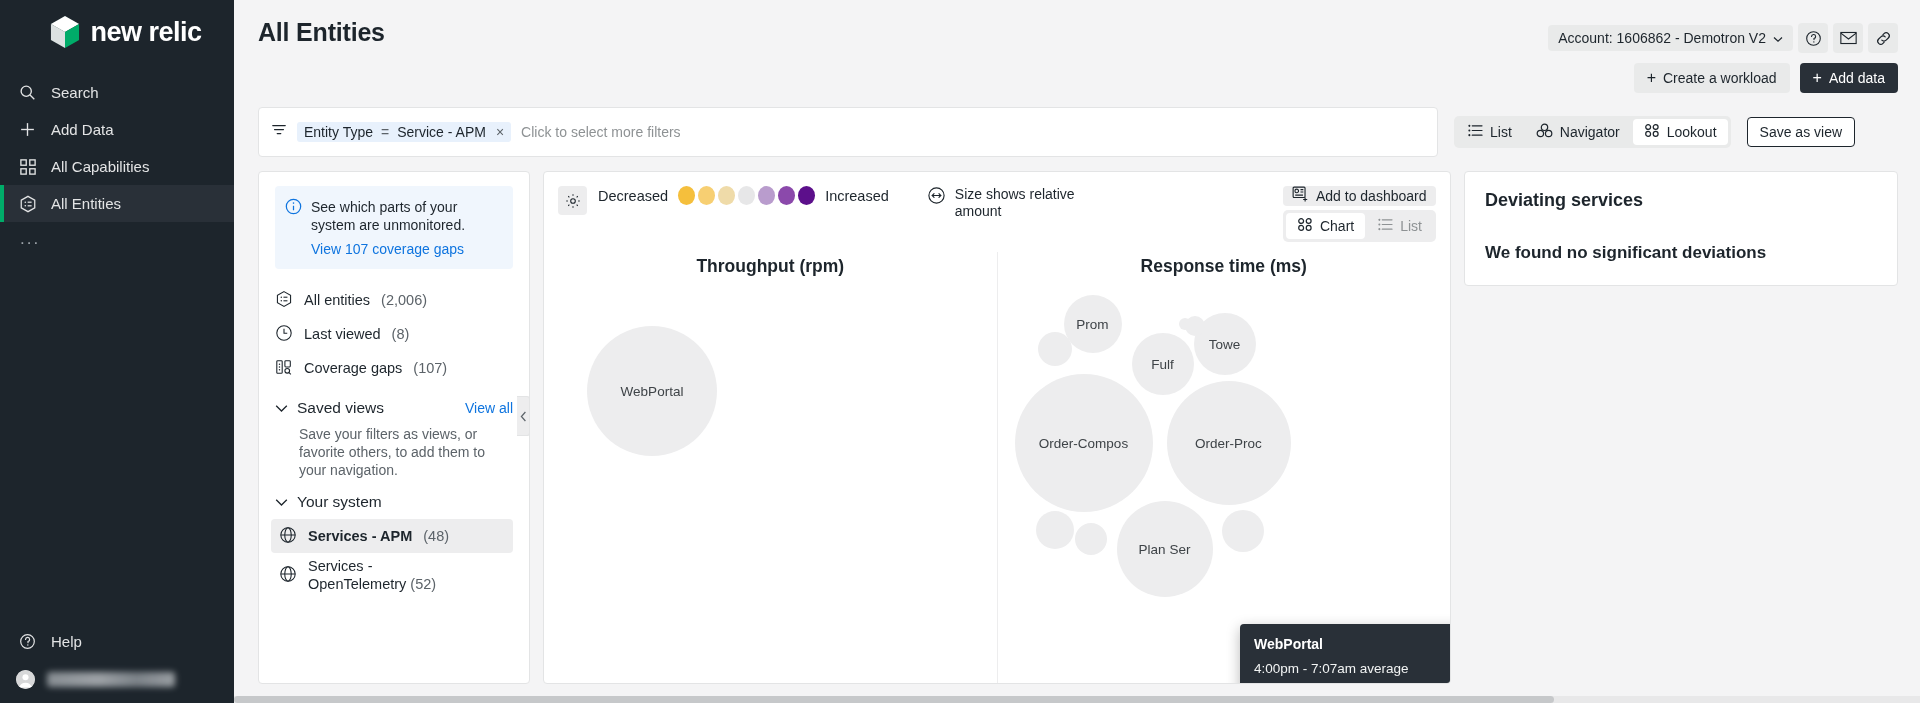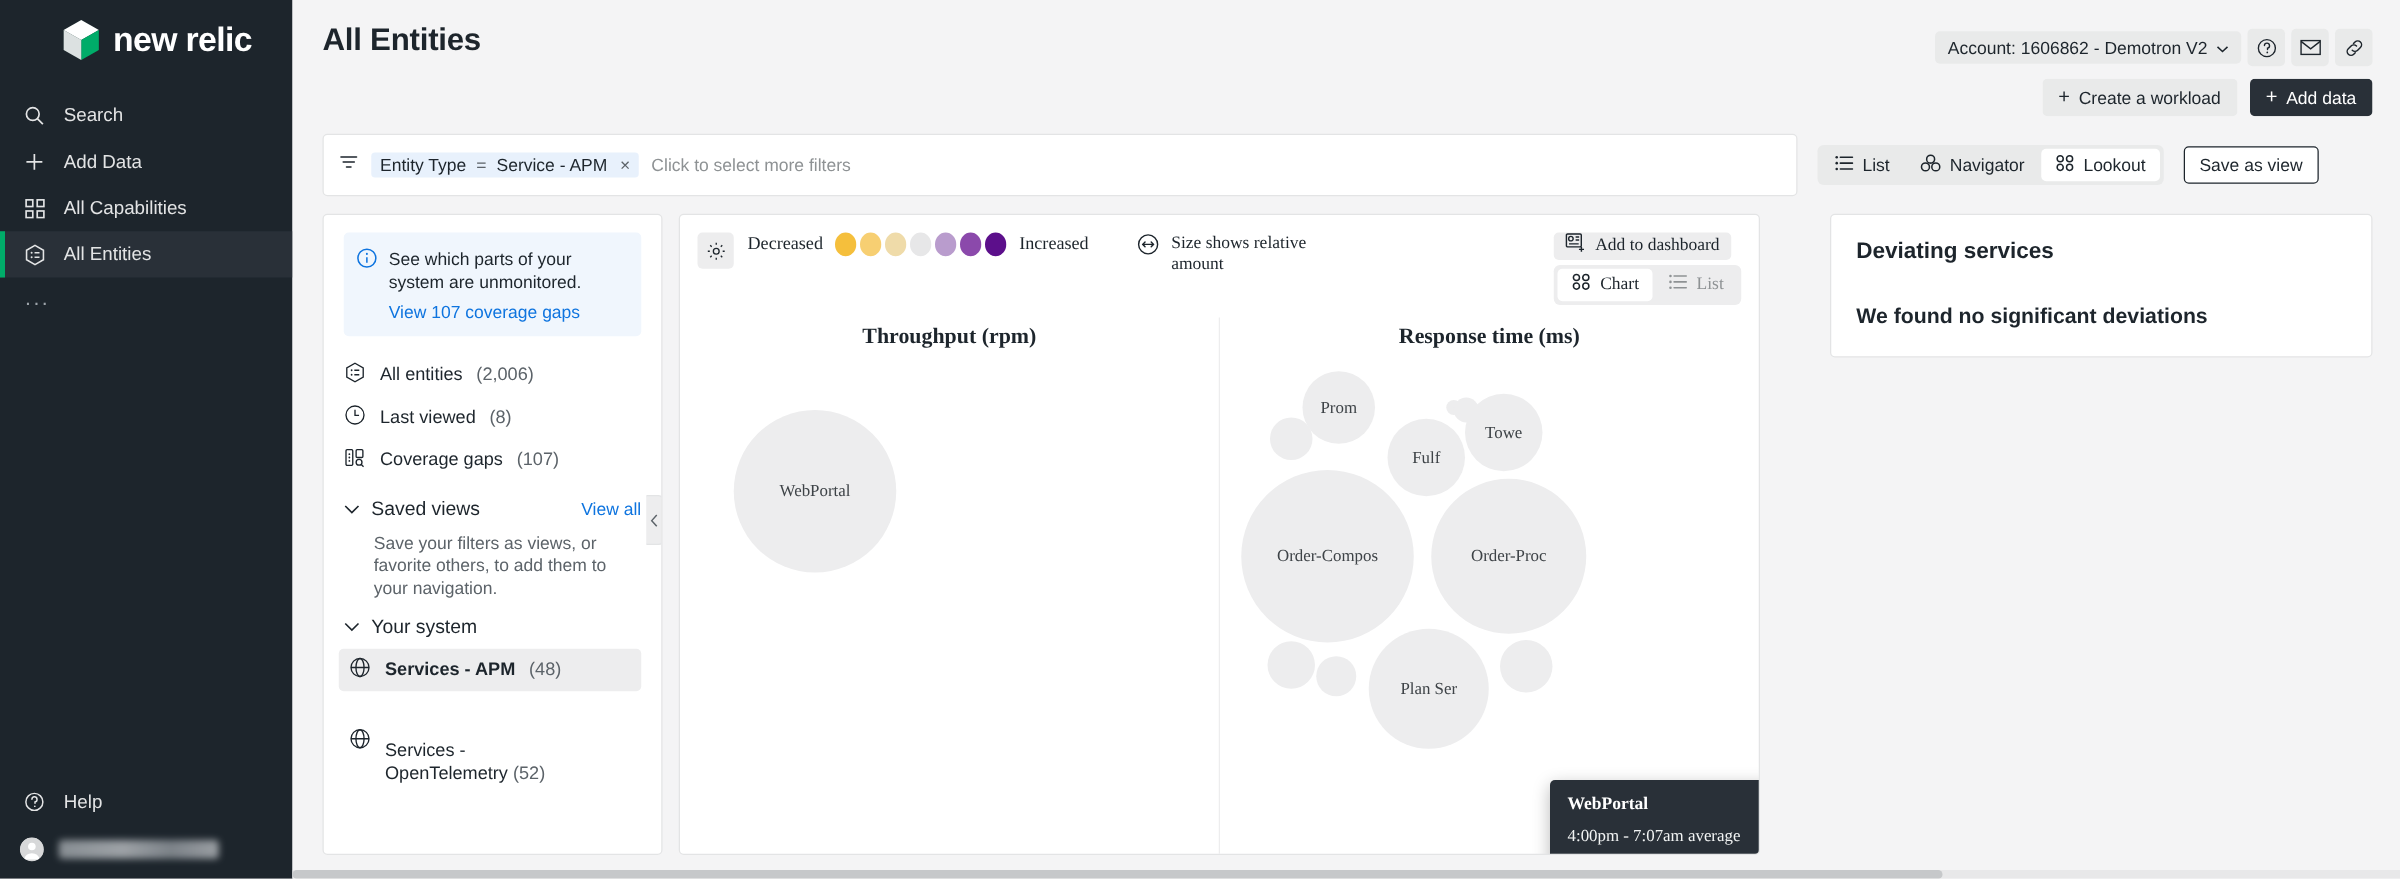--- a/index.html
+++ b/index.html
@@ -100,42 +100,42 @@
   .leftpanel {
     width:272px; min-width:272px; background:#fff; border:1px solid #e3e4e5; border-radius:4px;
     padding:14px 16px 0 16px; height:513px; overflow:hidden; position:relative;
   }
   .infobox { background:#f0f6fd; border-radius:4px; padding:12px 12px 12px 10px; display:flex; gap:9px; }
   .infobox .txt { font-size:14px; line-height:18px; color:#1d252c; }
   .infobox a { display:block; margin-top:7px; color:#0e74df; font-size:14px; text-decoration:none; cursor:pointer; }
   .llist { margin-top:14px; }
   .lrow { display:flex; align-items:center; gap:11px; height:34px; font-size:14.5px; cursor:pointer; }
   .lrow .cnt { color:#5c6369; }
-  .sect-head { display:flex; align-items:flex-start; justify-content:space-between; margin-top:14px; }
+  .sect-head { display:flex; align-items:center; justify-content:space-between; margin-top:14px; }
   .sect-title { display:flex; align-items:center; gap:9px; font-size:15.5px; font-weight:400; cursor:pointer; }
   .viewall { color:#0e74df; font-size:14px; cursor:pointer; }
   .sect-body { font-size:14px; line-height:18px; color:#5c6369; margin:8px 0 0 24px; }
   .syslist { margin-top:8px; }
   .sysrow {
     display:flex; align-items:center; gap:11px; min-height:34px; font-size:14.5px;
     border-radius:4px; padding:4px 8px; margin-left:-4px; cursor:pointer;
   }
   .sysrow.active { background:#ededee; font-weight:600; }
   .sysrow .cnt { color:#5c6369; font-weight:400; }
   .collapse-handle {
     position:absolute; right:-1px; top:224px; width:13px; height:40px;
     background:#ededee; border:1px solid #e3e4e5; border-left:none;
     border-radius:0 3px 3px 0; display:flex; align-items:center; justify-content:center;
     color:#5c6369; font-size:11px; cursor:pointer;
   }
 
   
   .centerpanel {
     flex:1; background:#fff; border:1px solid #e3e4e5; border-radius:4px; height:513px;
-    position:relative; overflow:hidden;font-family:Liberation Serif, serif;
+    position:relative; overflow:hidden;
   }
   .ctoolbar { display:flex; align-items:flex-start; padding:14px 14px 0 14px; gap:0; }
   .gear-btn { width:29px; height:29px; border-radius:4px; background:#ededee; display:flex; align-items:center; justify-content:center; cursor:pointer; }
   .legend { display:flex; align-items:center; gap:10px; margin-left:11px; }
   .legend-label { font-size:14.5px; color:#1d252c; }
   .swatches { display:flex; align-items:center; gap:3px; }
   .sw { width:17px; height:19px; border-radius:50%; }
   .sizehint { display:flex; align-items:flex-start; gap:9px; margin-left:38px; }
   .sizehint .t { font-size:14px; line-height:17px; color:#1d252c; max-width:120px; }
   .rtools { margin-left:auto; display:flex; flex-direction:column; align-items:flex-start; gap:4px; }
@@ -158,21 +158,20 @@
     background:#293038; color:#fff; border-radius:4px; padding:12px 14px 13px 14px;
     box-shadow:0 4px 14px rgba(0,0,0,.28); z-index:40; font-size:13.5px;
   }
   .tt-title { font-weight:700; font-size:14px; margin-bottom:6px; }
   .tt-row { display:flex; justify-content:flex-start; gap:18px; line-height:22px; }
   .tt-row .k { color:#f2f4f4; }
 
   .rightpanel {
     width:434px; min-width:434px; background:#fff; border:1px solid #e3e4e5; border-radius:4px;
     padding:18px 20px 22px 20px;
-    margin-left:43px;
   }
   .rp-title { font-size:18px; font-weight:600; }
   .rp-msg { font-size:17px; font-weight:600; margin-top:32px; }
 
   .scroll-x {
     position:absolute; left:236px; bottom:0; height:7px; width:1684px; background:#e8e8e9;
   }
   .scroll-x .thumb { height:7px; width:1320px; background:#c6c8ca; border-radius:4px; }
 </style>
 </head>
@@ -461,21 +460,21 @@
             <span class="cnt">(48)</span>
           </div>
           <div class="sysrow">
             <span>
               <svg width="18" height="18" viewBox="0 0 20 20" fill="none" stroke="#1d252c" stroke-width="1.2">
                 <circle cx="10" cy="10" r="8"></circle>
                   <ellipse cx="10" cy="10" rx="3.6" ry="8"></ellipse>
                 <line x1="2" y1="10" x2="18" y2="10"></line>
               </svg>
             </span>
-            <span style="max-width:150px; display:inline-block; line-height:18px;margin-top:35px;">
+            <span style="max-width:150px; display:inline-block; line-height:18px;">
               <span>Services - OpenTelemetry</span>
               <span class="cnt">(52)</span>
             </span>
           </div>
         </div>
 
         <div class="collapse-handle">
           <svg width="7" height="11" viewBox="0 0 7 11" fill="none" stroke="#5c6369" stroke-width="1.2">
               <path d="M5.4 1 L1.4 5.5 L5.4 10"></path>
             </svg>

